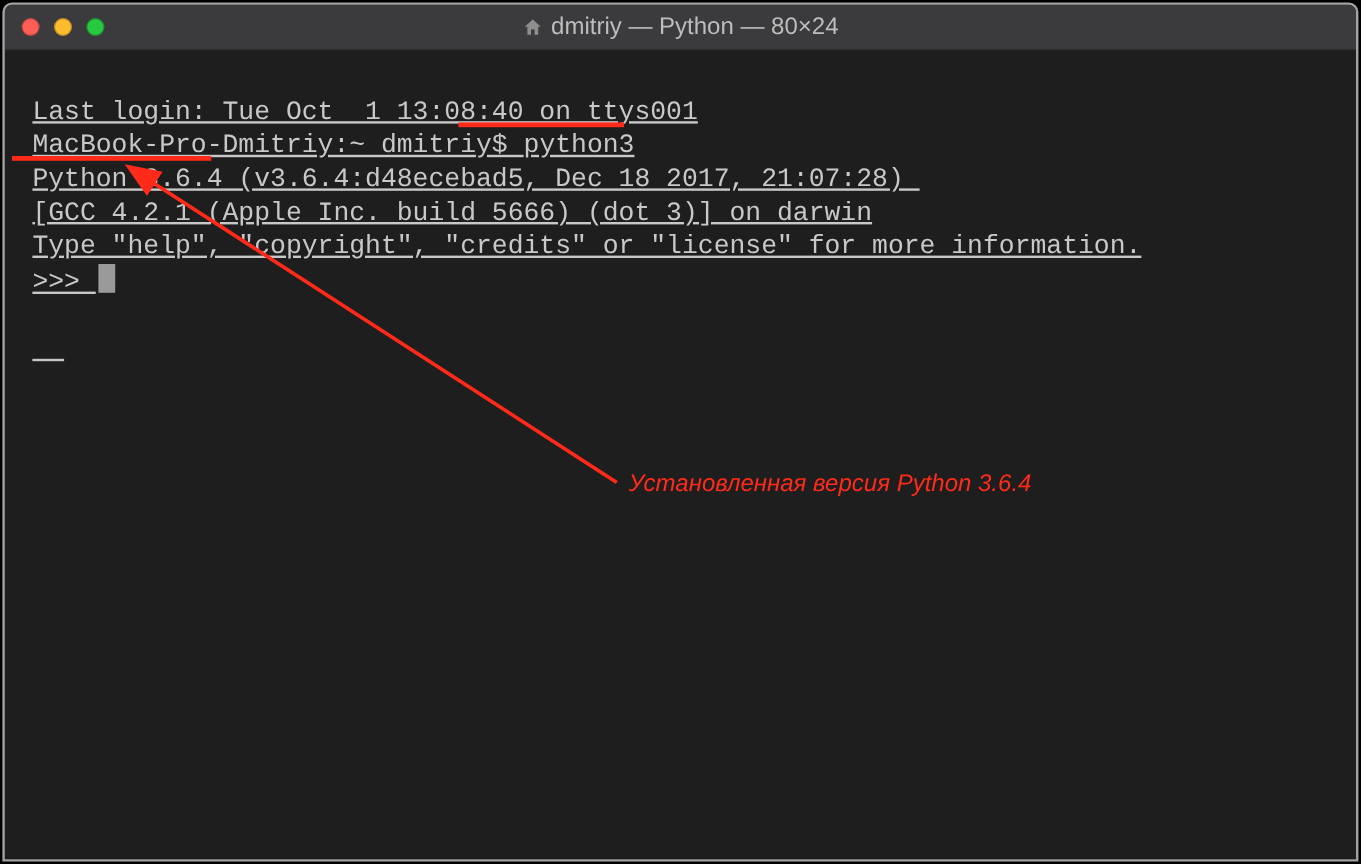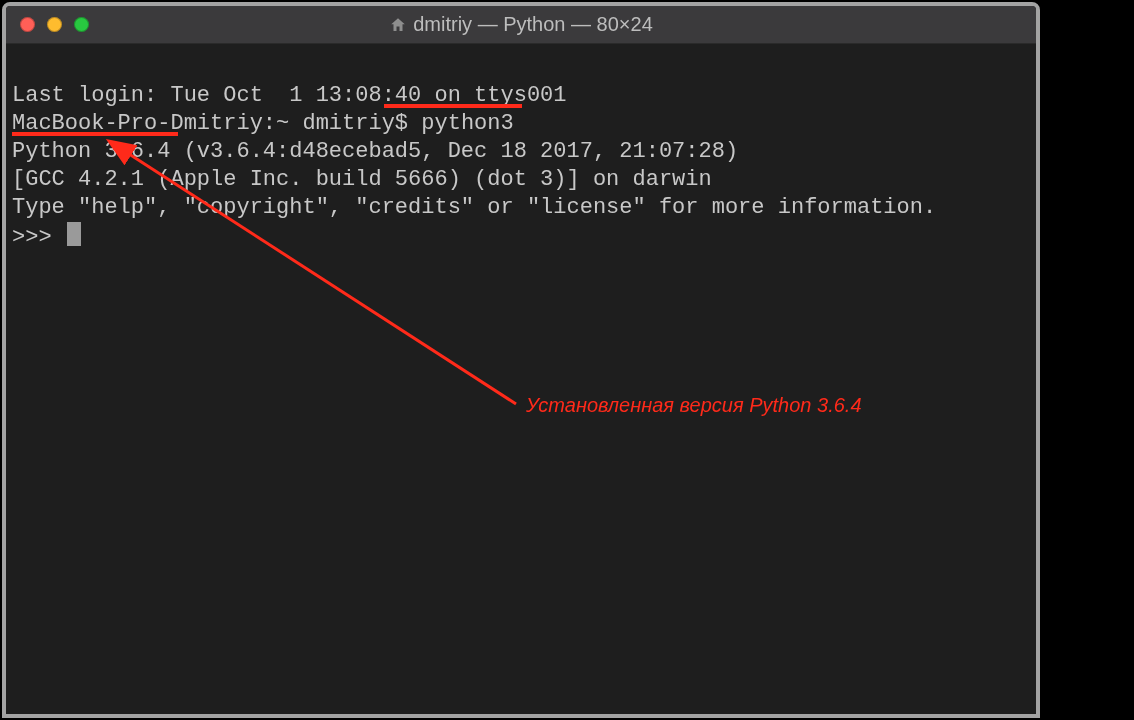--- a/index.html
+++ b/index.html
@@ -1,25 +1,25 @@
 <!DOCTYPE html>
 <html><head>
 <meta charset="utf-8">
 <style>
   * { margin: 0; padding: 0; box-sizing: border-box; }
   html, body { width: 1134px; height: 720px; overflow: hidden; font-family: Menlo, Monaco, "Courier New", monospace; background:#000; }
   .frame {
-    width: 1038px;
+    width: 1130px;
     height: 716px;
     margin: 2px;
     background: #1e1e1e;
     border-radius: 8px 8px 0 0;
     overflow: hidden;
     position: relative;
-    border: 4px solid #a3a3a3;
+    border: 2px solid #a3a3a3;
   }
   .titlebar {
     height: 38px;
     background: #3b3a3c;
     display: flex;
     align-items: center;
     position: relative;
     border-bottom: 1px solid #2a2a2a;
   }
   .traffic { display:flex; gap:12px; margin-left:14px; position:relative; z-index:2; }
@@ -31,25 +31,26 @@
     position:absolute; left:0; right:0; text-align:center;
     color:#bdbdbd; font-size:20px; font-family: -apple-system, "Helvetica Neue", Arial, sans-serif;
     display:flex; align-items:center; justify-content:center; gap:6px;
     pointer-events:none;
   }
   .home-icon { display:inline-flex; color:#8e8e8e; }
   .term-body {
     position:absolute;
     top:38px; left:0; right:0; bottom:0;
     background:#1e1e1e;
-    padding: 10px 6px;
+    padding: 10px 23px;
     color:#c8c8c8;
     font-size:22px;
     line-height:28px;
     white-space: pre;
+    text-decoration: underline;
   }
   .underline-annot { position:absolute; height:4px; background:#ff2a1a; }
   .arrow-svg { position:absolute; top:38px; left:0; width:1130px; height:678px; pointer-events:none; }
   .annot-label {
     position:absolute;
     color:#ff2a1a;
     font-family: Arial, Helvetica, sans-serif;
     font-size:20px;
     font-style:italic;
   }

